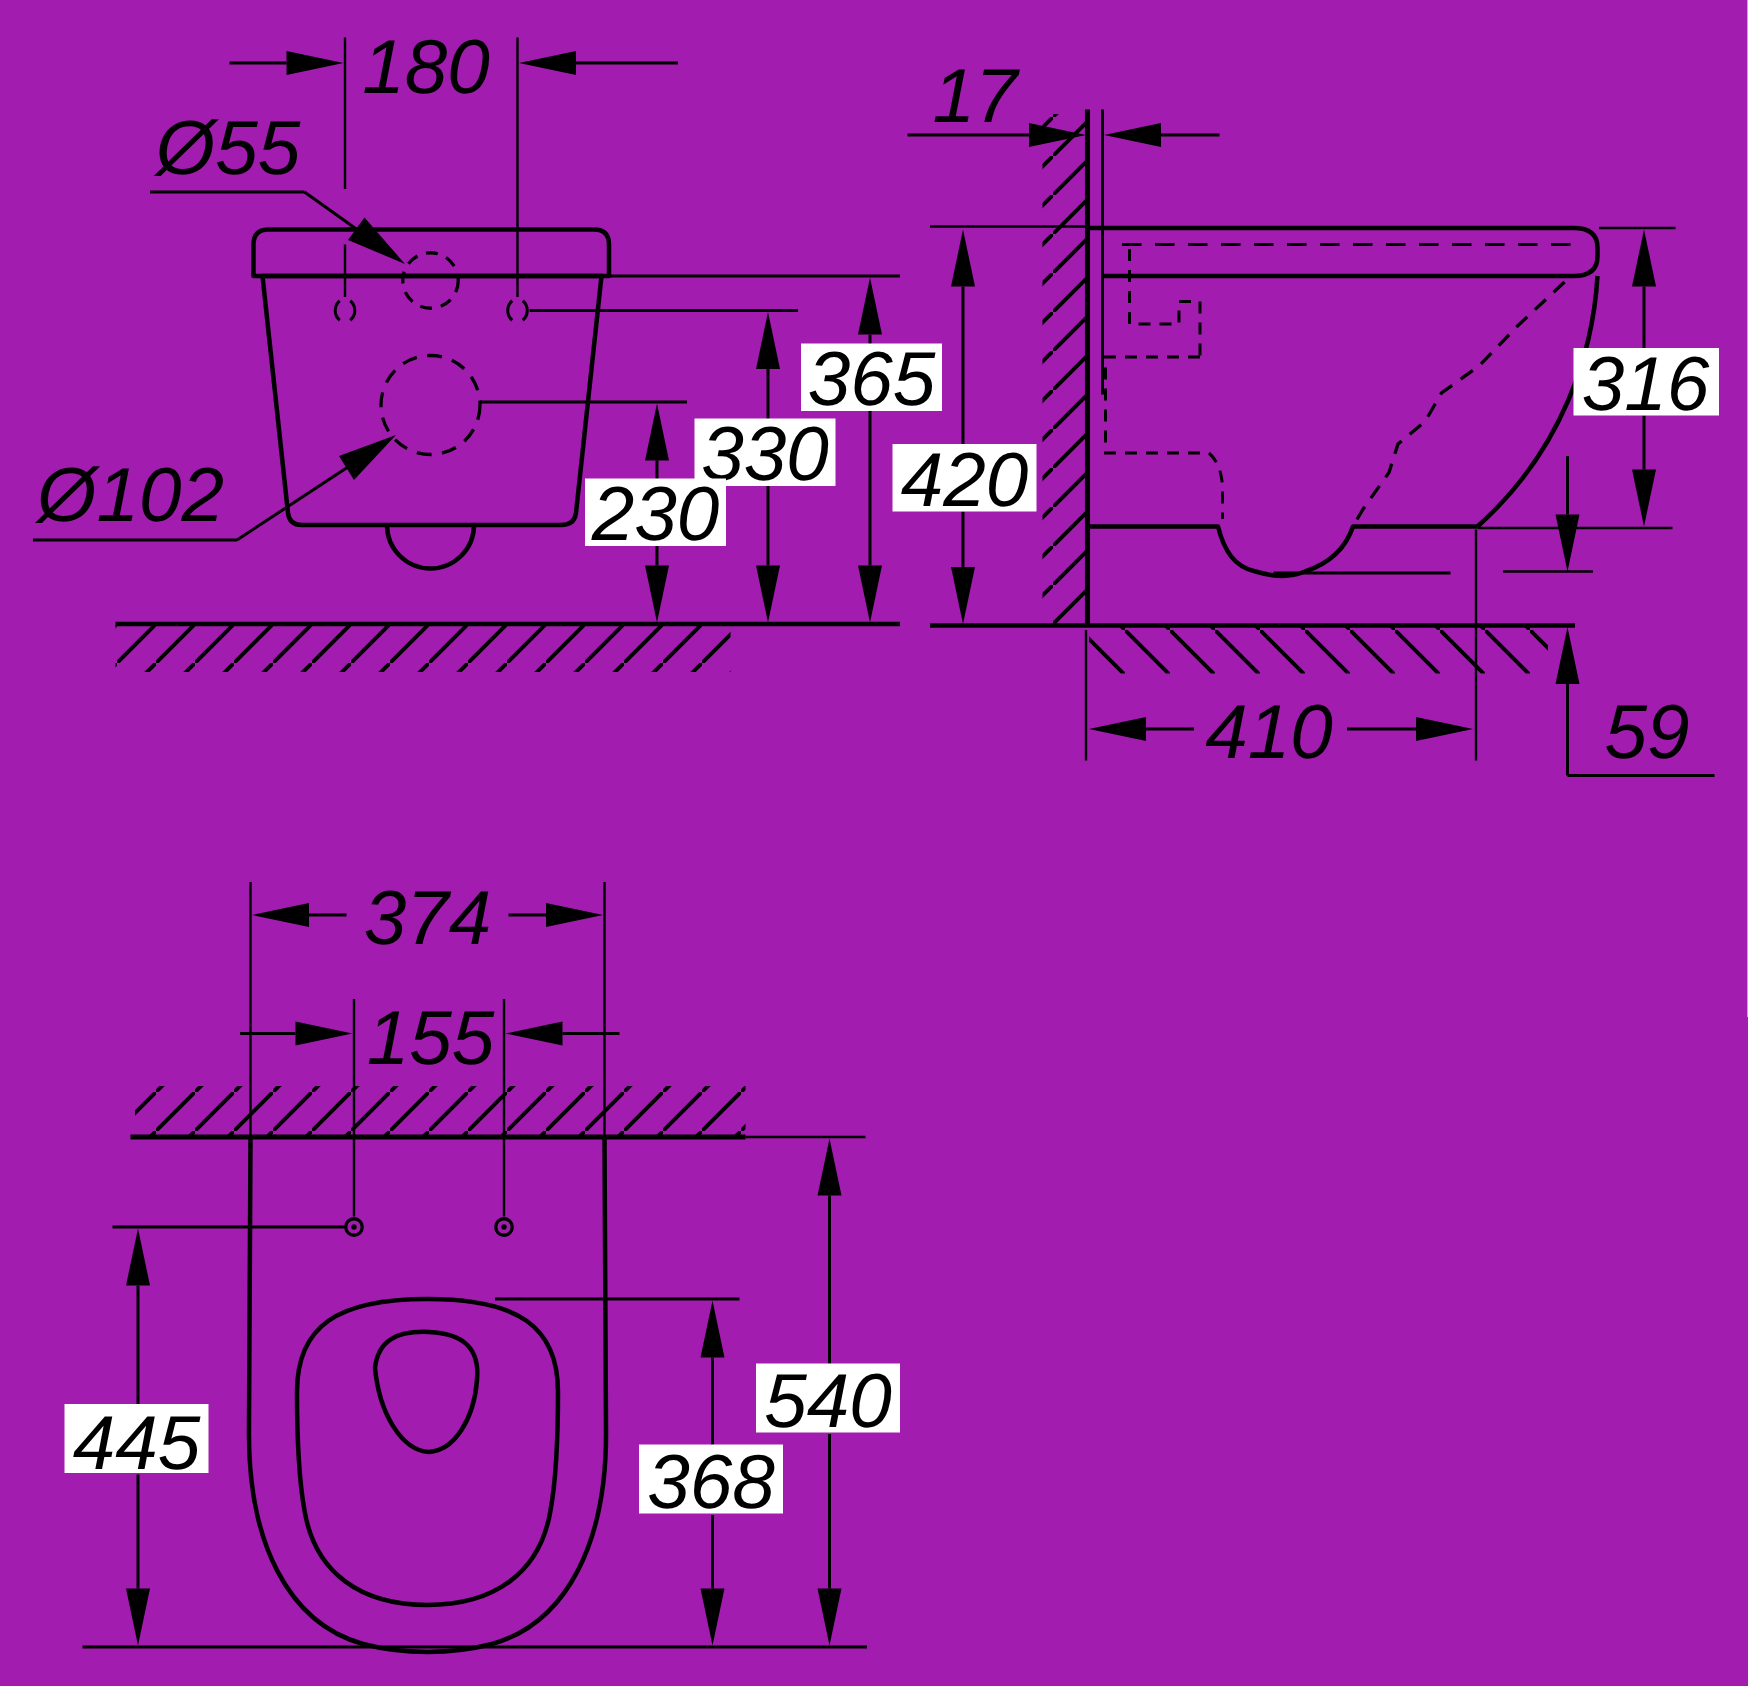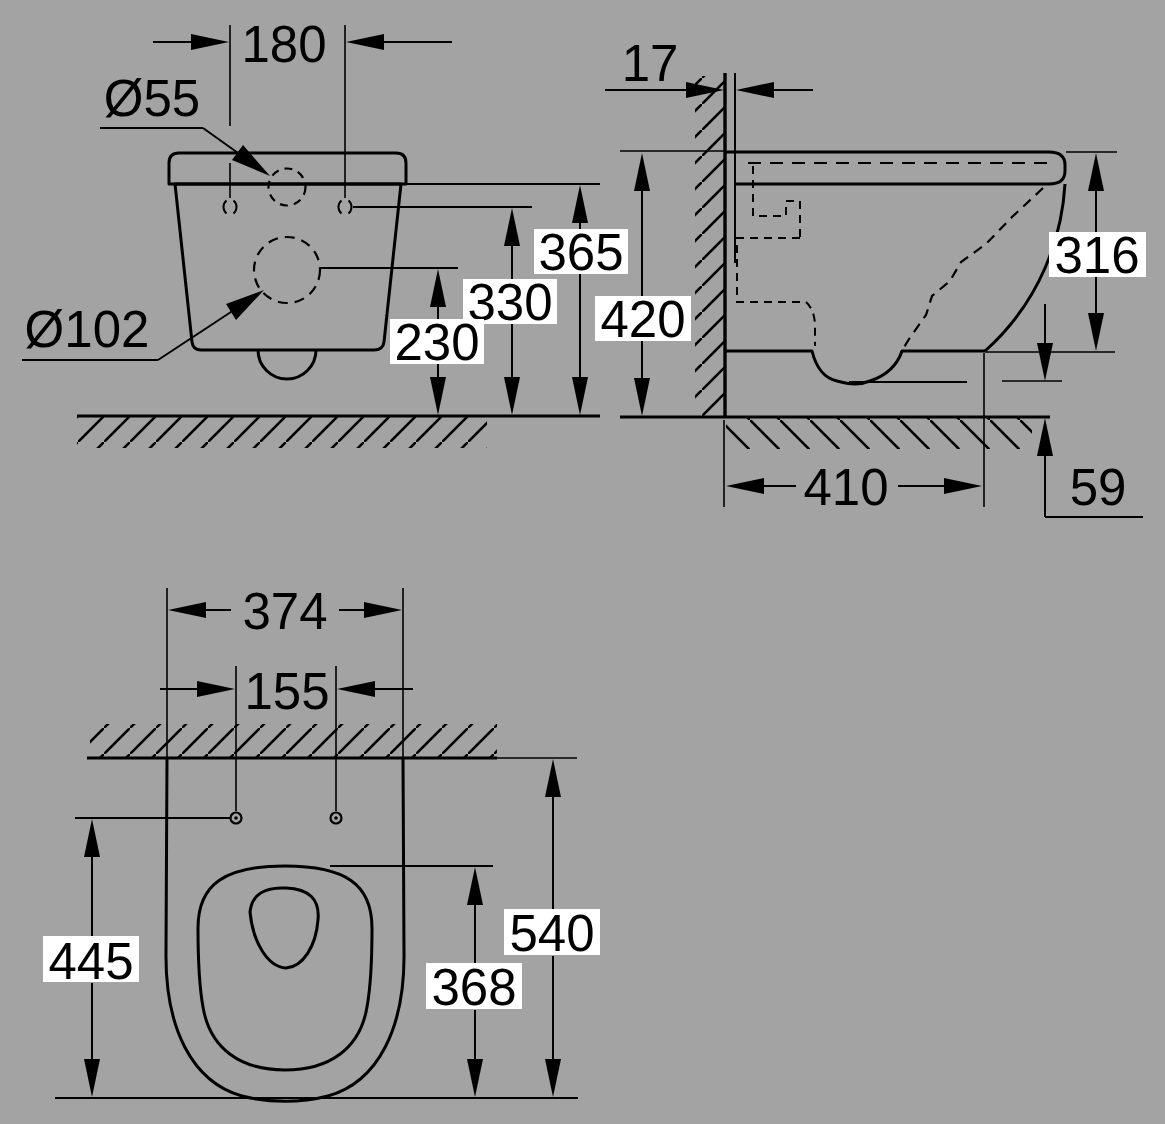--- a/index.html
+++ b/index.html
@@ -1,16 +1,16 @@
 <!DOCTYPE html>
 <html><head>
 <meta charset="utf-8">
 <style>
   html,body{margin:0;padding:0;background:#ffffff;}
-  #stage{width:1165px;height:1124px;position:relative;background:#a3a3a3;}
+  #stage{width:1165px;height:1124px;position:relative;background:#a21caf;font-style:italic;}
   svg{display:block;}
   .ln{stroke:#000;fill:none;stroke-linecap:butt;}
   .outline{stroke:#000;stroke-width:3;fill:none;stroke-linejoin:round;}
   .thickw{stroke-width:3.4;}
   .thin{stroke-width:1.6;}
   .med{stroke-width:2;}
   .ref{stroke-width:1.9;}
   .dash-big{stroke-dasharray:13 9;}
   .dash-md{stroke-dasharray:10 7;}
   .dash-sm{stroke-dasharray:8 6;}

